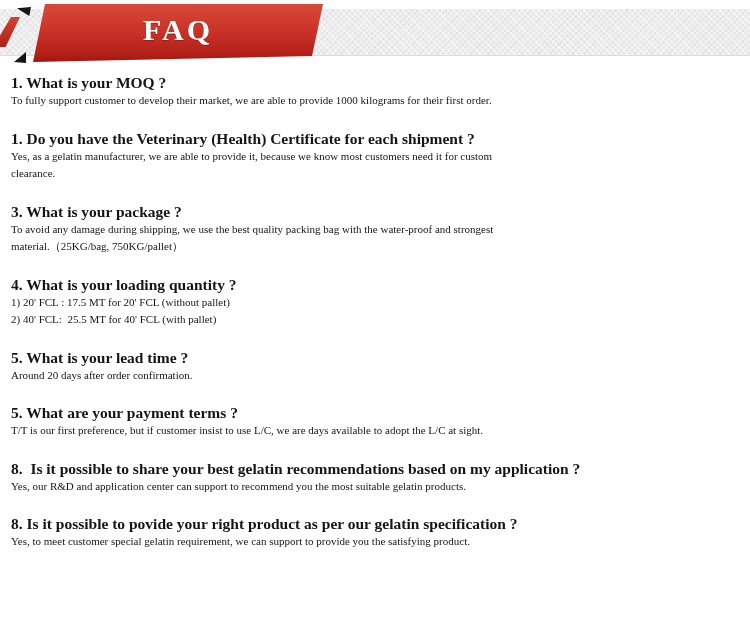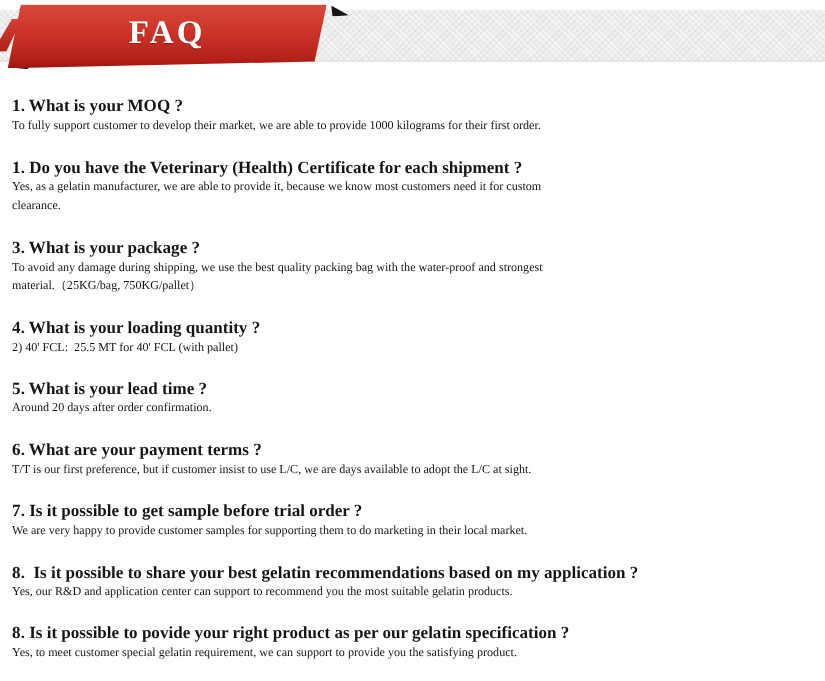--- a/index.html
+++ b/index.html
@@ -19,32 +19,32 @@
   .strip{
     position:absolute;left:0;top:17px;width:20px;height:30px;z-index:2;
     background:linear-gradient(180deg,#d24334 0%,#b02019 100%);
     clip-path:polygon(55% 0, 100% 0, 28% 100%, 0 100%, 0 62%);
   }
   .fold{position:absolute;background:#161616;z-index:2;}
   .fold-tl{left:17px;top:7px;width:14px;height:9px;clip-path:polygon(0 15%,100% 0,88% 100%);}
   .fold-bl{left:14px;top:52px;width:12px;height:11px;clip-path:polygon(100% 0,100% 100%,0 90%);}
   .fold-tr{left:301px;top:5px;width:16px;height:10px;clip-path:polygon(0 0,100% 88%,8% 100%);}
   .ribbon{
-    position:absolute;left:7px;top:4px;width:290px;height:58px;z-index:3;
+    position:absolute;left:33px;top:4px;width:290px;height:58px;z-index:3;
     background:linear-gradient(180deg,#d8493a 0%,#cb3328 45%,#b42119 85%,#a01611 100%);
     clip-path:polygon(12px 0, 290px 0, 279px 52px, 0 58px);
     display:flex;align-items:center;justify-content:center;
   }
   .ribbon-title{
     color:#ffffff;font-size:30px;font-weight:700;letter-spacing:3px;
     padding-bottom:6px;text-shadow:0 1px 1px rgba(0,0,0,.25);
   }
   
   .content{position:absolute;left:11px;right:13px;top:74px;z-index:1;}
-  .qa{margin:14px 0 20px 0;}
+  .qa{margin:0 0 20px 0;}
   .q{font-size:15.5px;line-height:18px;font-weight:700;white-space:pre-wrap;}
   .a{font-size:11px;line-height:17.5px;white-space:pre-wrap;}
 </style>
 </head>
 <body>
 
 <div class="page">
 
   <div class="band"></div>
   <div class="strip"></div>
@@ -70,37 +70,34 @@
     </div>
 
     <div class="qa">
       <div class="q">3. What is your package ?</div>
       <div class="a">To avoid any damage during shipping, we use the best quality packing bag with the water-proof and strongest</div>
       <div class="a">material.（25KG/bag, 750KG/pallet）</div>
     </div>
 
     <div class="qa">
       <div class="q">4. What is your loading quantity ?</div>
+      <div class="a">1) 20' FCL : 17.5 MT for 20' FCL (without pallet)</div>
       <div class="a">2) 40' FCL:  25.5 MT for 40' FCL (with pallet)</div>
     </div>
 
     <div class="qa">
       <div class="q">5. What is your lead time ?</div>
       <div class="a">Around 20 days after order confirmation.</div>
     </div>
 
     <div class="qa">
-      <div class="q">6. What are your payment terms ?</div>
+      <div class="q">5. What are your payment terms ?</div>
       <div class="a">T/T is our first preference, but if customer insist to use L/C, we are days available to adopt the L/C at sight.</div>
     </div>
 
-    <div class="qa">
-      <div class="q">7. Is it possible to get sample before trial order ?</div>
-      <div class="a">We are very happy to provide customer samples for supporting them to do marketing in their local market.</div>
-    </div>
 
     <div class="qa">
       <div class="q">8.  Is it possible to share your best gelatin recommendations based on my application ?</div>
       <div class="a">Yes, our R&amp;D and application center can support to recommend you the most suitable gelatin products.</div>
     </div>
 
     <div class="qa">
       <div class="q">8. Is it possible to povide your right product as per our gelatin specification ?</div>
       <div class="a">Yes, to meet customer special gelatin requirement, we can support to provide you the satisfying product.</div>
     </div>

